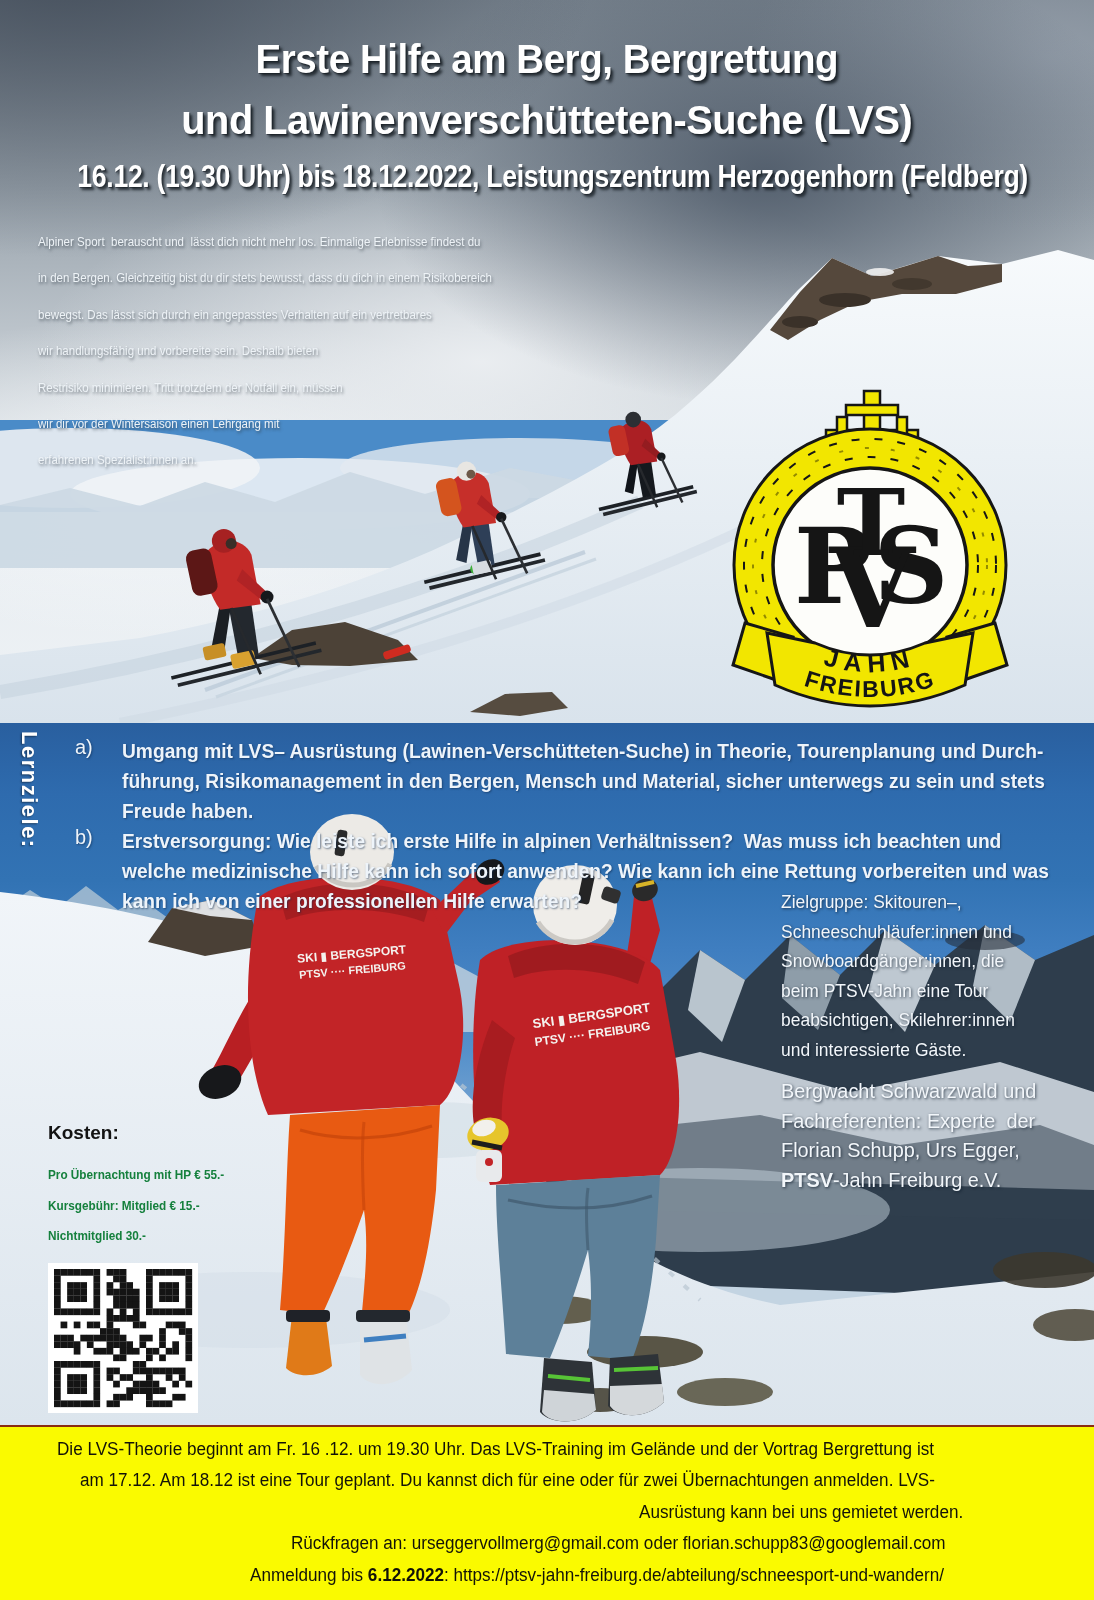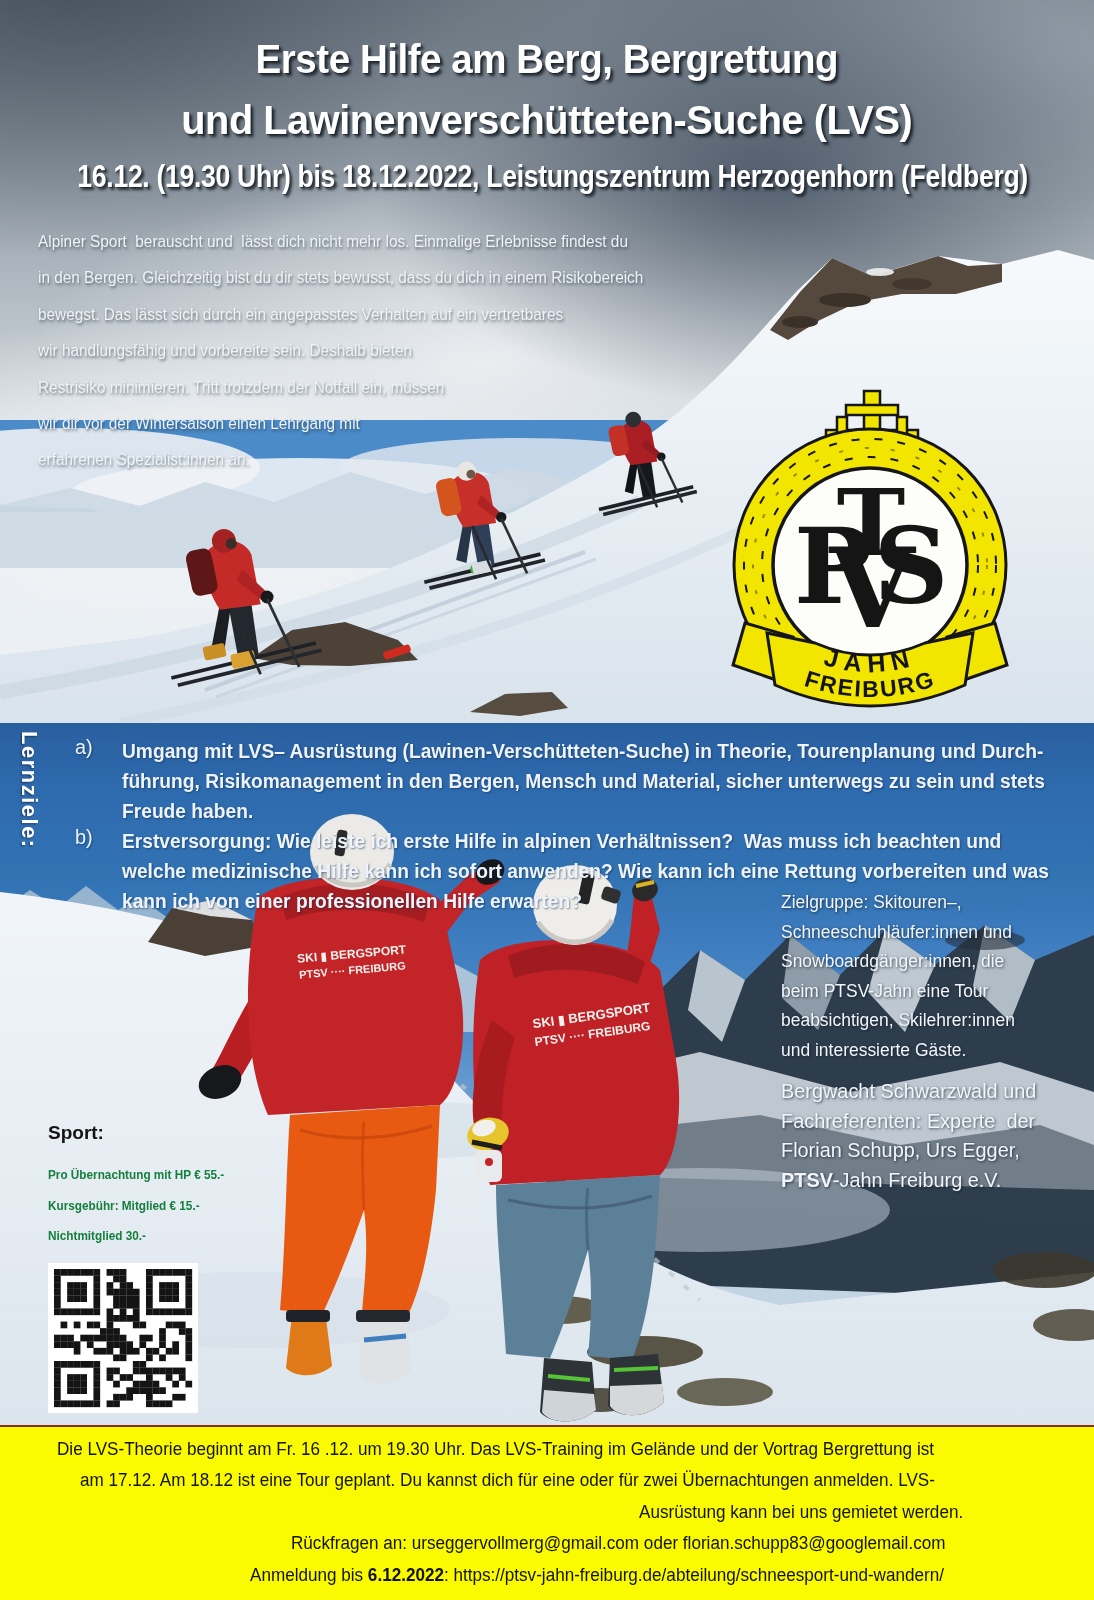--- a/index.html
+++ b/index.html
@@ -41,21 +41,21 @@
   .title1{top:36px;font-size:41px;letter-spacing:-.5px;
     text-shadow:3px 3px 3px rgba(24,30,37,.85),1px 1px 1px rgba(24,30,37,.7);}
   .title2{top:97px;font-size:41px;letter-spacing:-.5px;
     text-shadow:3px 3px 3px rgba(24,30,37,.85),1px 1px 1px rgba(24,30,37,.7);}
   .dateline{top:159px;font-size:31px;letter-spacing:-.4px;
     text-shadow:3px 3px 3px rgba(24,30,37,.85),1px 1px 1px rgba(24,30,37,.7);}
   .title1 .ctr{transform:scaleX(.94);} .title2 .ctr{transform:scaleX(.97);}
   .dateline .ctr{transform:scaleX(.86);}
 
   
-  .intro{left:38px;top:224px;z-index:6;color:#eef3f7;font-size:16px;
+  .intro{left:38px;top:224px;z-index:6;color:#eef3f7;font-size:12px;
     text-shadow:1px 2px 3px rgba(45,55,66,.65);}
   .intro>div{line-height:36.4px;height:36.4px;}
   .intro .cx{transform:scaleX(.96);}
 
   
   .lz-label{left:16px;top:731px;z-index:6;writing-mode:vertical-rl;font-weight:bold;
     font-size:22px;letter-spacing:1.5px;color:#fff;text-shadow:1px 1px 2px rgba(0,0,0,.45);}
   .lz-row{position:absolute;left:75px;display:flex;z-index:6;color:#eef4fa;font-size:20px;
     text-shadow:1px 1px 2px rgba(15,40,75,.55);}
   .lz-a{top:736px;} .lz-b{top:826px;}
@@ -362,21 +362,21 @@
     <div><span class="cx">und interessierte Gäste.</span></div>
   </div>
 
   <div class="t fr">
     <div><span class="cx">Bergwacht Schwarzwald und</span></div>
     <div><span class="cx">Fachreferenten: Experte  der</span></div>
     <div><span class="cx">Florian Schupp, Urs Egger,</span></div>
     <div><span class="cx"><b>PTSV</b><span>-Jahn Freiburg e.V.</span></span></div>
   </div>
 
-  <div class="t kosten-h">Sport:</div>
+  <div class="t kosten-h">Kosten:</div>
   <div class="t kosten">
     <div><span class="cx">Pro Übernachtung mit HP € 55.-</span></div>
     <div><span class="cx">Kursgebühr: Mitglied € 15.-</span></div>
     <div><span class="cx">Nichtmitglied 30.-</span></div>
   </div>
 
   <div class="qr-wrap">
     <svg id="qr" width="150" height="150" viewBox="0 0 150 150">
       <rect x="0" y="0" width="150" height="150" fill="#ffffff"></rect>
     <rect x="6.00" y="6.00" width="6.72" height="6.72" fill="#141414"></rect>

